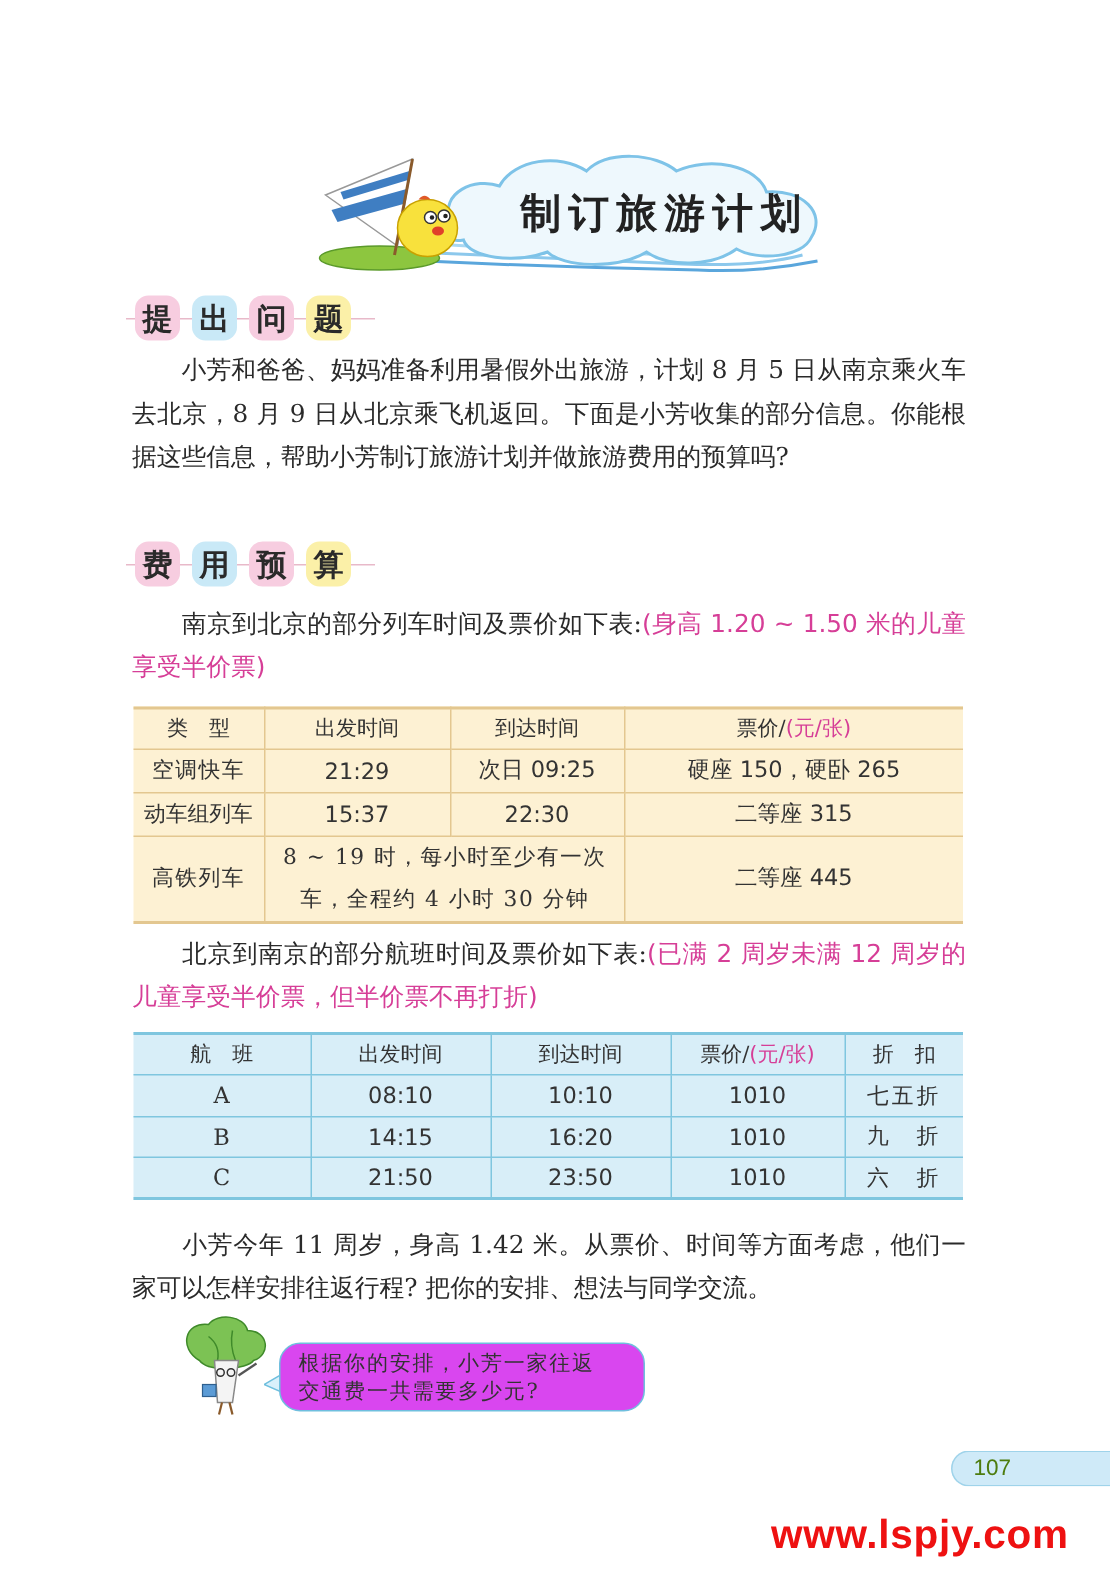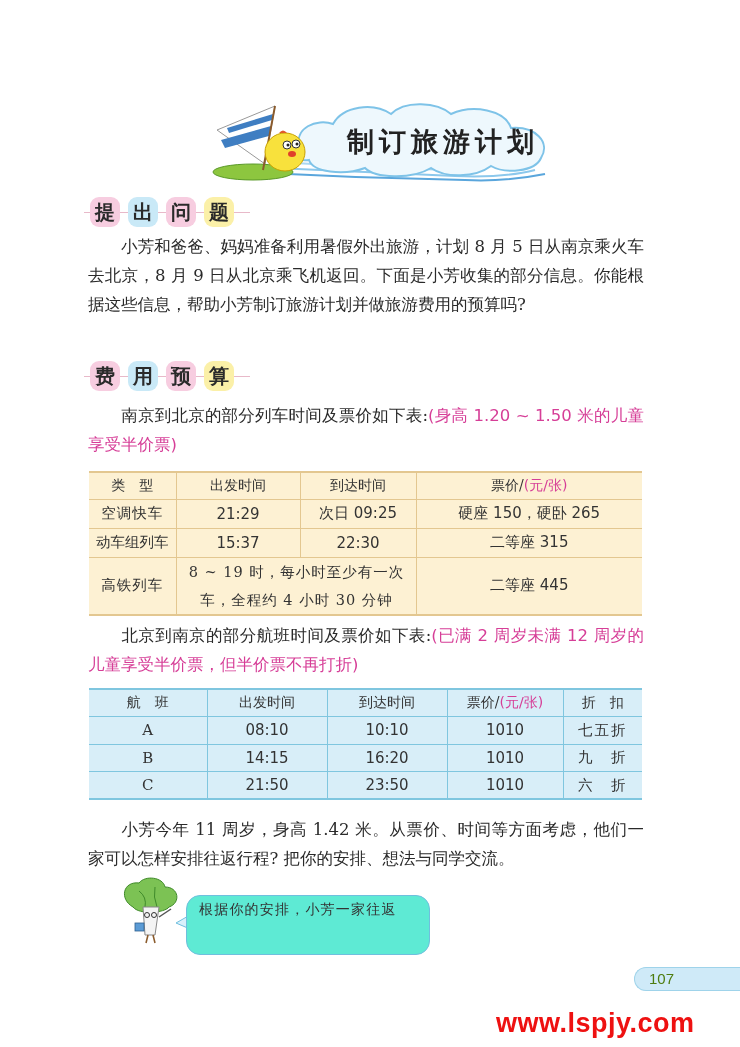--- a/index.html
+++ b/index.html
@@ -40,31 +40,31 @@
   .t2 { left: 89px; top: 688px; width: 553px; background: #d8eef8; border-top: 2px solid #7fc6df; border-bottom: 2px solid #7fc6df; }
   .t2 td, .t2 th { border: 1px solid #7fc6df; text-align: center; font-weight: normal; height: 27.5px; }
   .t2 tr td:first-child, .t2 tr th:first-child { border-left: none; }
   .t2 tr td:last-child, .t2 tr th:last-child { border-right: none; }
   .t2 th { font-family: "DejaVu Serif", serif; font-size: 14px; }
   .t2 td.letter { font-family: "DejaVu Serif", serif; }
   .t2 td.cn { font-family: "DejaVu Serif", serif; font-size: 14.5px; letter-spacing: 2px; }
 
   
   .mascot { position: absolute; left: 115px; top: 877px; width: 70px; height: 70px; }
-  .bubble { position: absolute; left: 186px; top: 895px; width: 244px; height: 60px; background: #5eead4;
+  .bubble { position: absolute; left: 186px; top: 895px; width: 244px; height: 46px; background: #d946ef;
     border: 1px solid #6fbfde; border-radius: 14px; padding: 4px 10px 0 12px;
     font-family: "DejaVu Serif", serif; font-size: 14px; line-height: 19px; letter-spacing: 1.2px; color: #333; }
   .bubble-tail { position: absolute; left: 176px; top: 913px; }
 
   
   .page-tab { position: absolute; left: 634px; top: 967px; width: 106px; height: 24px; background: #cfeaf8;
     border-radius: 12px 0 0 12px; border: 1px solid #9fd3ea; border-right: none; }
   .page-num { position: absolute; left: 14px; top: 2px; font-size: 15px; color: #4d7c0f; font-family: "Liberation Sans", sans-serif; }
 
-  .watermark { position: absolute; left: 496px; top: 1008px; font-family: "Liberation Sans", sans-serif;
+  .watermark { position: absolute; left: 514px; top: 1008px; font-family: "Liberation Sans", sans-serif;
     font-weight: bold; font-size: 27px; color: #ee1111; letter-spacing: 0.5px; }
 </style>
 </head>
 <body>
 
 <div class="banner">
   <svg width="355" height="90" viewBox="0 0 355 90">
 
     <path d="M40 72 Q 150 78 260 80 Q 300 82 340 74" fill="none" stroke="#5aa6dc" stroke-width="2"></path>
     <path d="M70 68 Q 160 72 250 76 Q 300 78 330 70" fill="none" stroke="#8cc8ec" stroke-width="2"></path>
@@ -209,19 +209,20 @@
   <line x1="44" y1="40" x2="56" y2="32" stroke="#555" stroke-width="1.5"></line>
   <line x1="33" y1="58" x2="31" y2="66" stroke="#8a5a2b" stroke-width="1.5"></line>
   <line x1="38" y1="58" x2="40" y2="66" stroke="#8a5a2b" stroke-width="1.5"></line>
 </svg>
 
 <svg class="bubble-tail" width="14" height="18" viewBox="0 0 14 18">
   <path d="M14 2 L 0 10 L 14 16" fill="#d9f0fb" stroke="#6fbfde" stroke-width="1"></path>
 </svg>
 <div class="bubble">
   <div>根据你的安排，小芳一家往返</div>
+  <div>交通费一共需要多少元?</div>
 </div>
 
 <div class="page-tab">
   <span class="page-num">107</span>
 </div>
 
 <div class="watermark">www.lspjy.com</div>
 
 </body></html>

